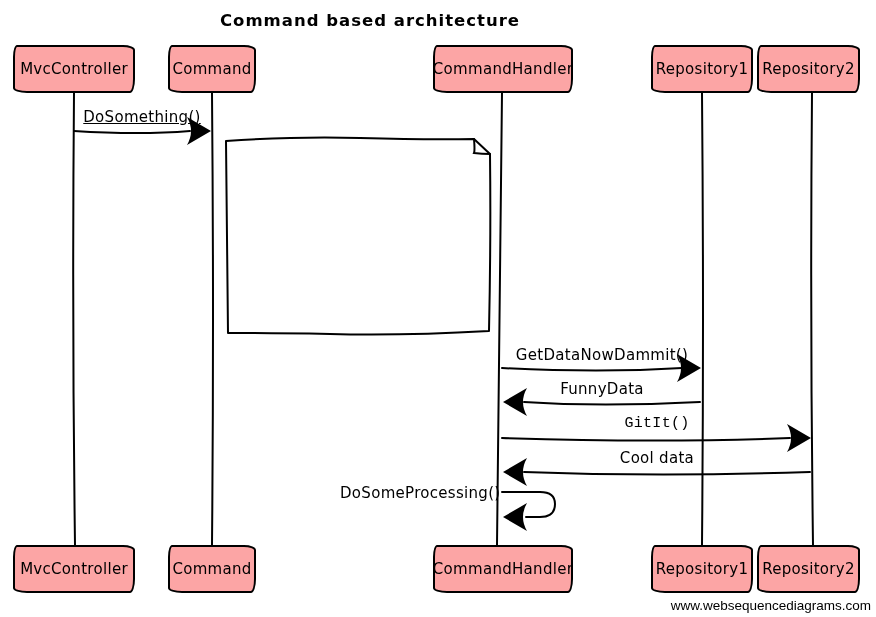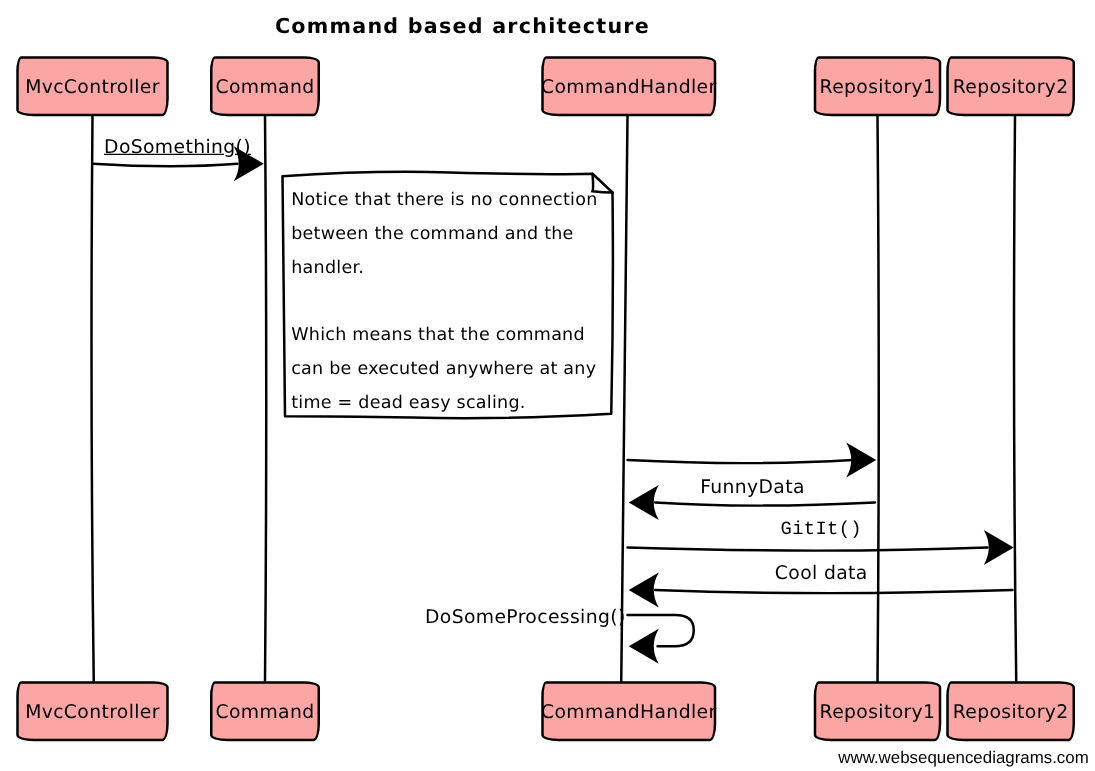--- a/index.html
+++ b/index.html
@@ -99,31 +99,23 @@
   </div>
   <div class="actor abs" style="left:651px;top:545px;width:102px;height:48px;">
     <span>Repository1</span>
   </div>
   <div class="actor abs" style="left:757px;top:545px;width:103px;height:48px;">
     <span>Repository2</span>
   </div>
 
   <div class="title abs">Command based architecture</div>
 
-  <div class="note-text abs">
-    <div class="note-line">Notice that there is no connection</div>
-    <div class="note-line">between the command and the</div>
-    <div class="note-line">handler.</div>
-    <div class="note-line"></div>
-    <div class="note-line">Which means that the command</div>
-    <div class="note-line">can be executed anywhere at any</div>
-    <div class="note-line">time = dead easy scaling.</div>
-  </div>
 
   <div class="msg-label abs" style="left:74px;top:106px;width:136px;text-decoration:underline;">DoSomething()</div>
+  <div class="msg-label abs" style="left:502px;top:344px;width:200px;">GetDataNowDammit()</div>
   <div class="msg-label abs" style="left:502px;top:378px;width:200px;">FunnyData</div>
   <div class="msg-label abs" style="left:502px;top:413px;width:310px;font-family:Liberation Mono, monospace;">GitIt()</div>
   <div class="msg-label abs" style="left:502px;top:447px;width:310px;">Cool data</div>
   <div class="msg-label right abs" style="left:340px;top:482px;width:157px;">DoSomeProcessing()</div>
 
   <div class="footer abs">www.websequencediagrams.com</div>
 
 </div>
 
 </body></html>

